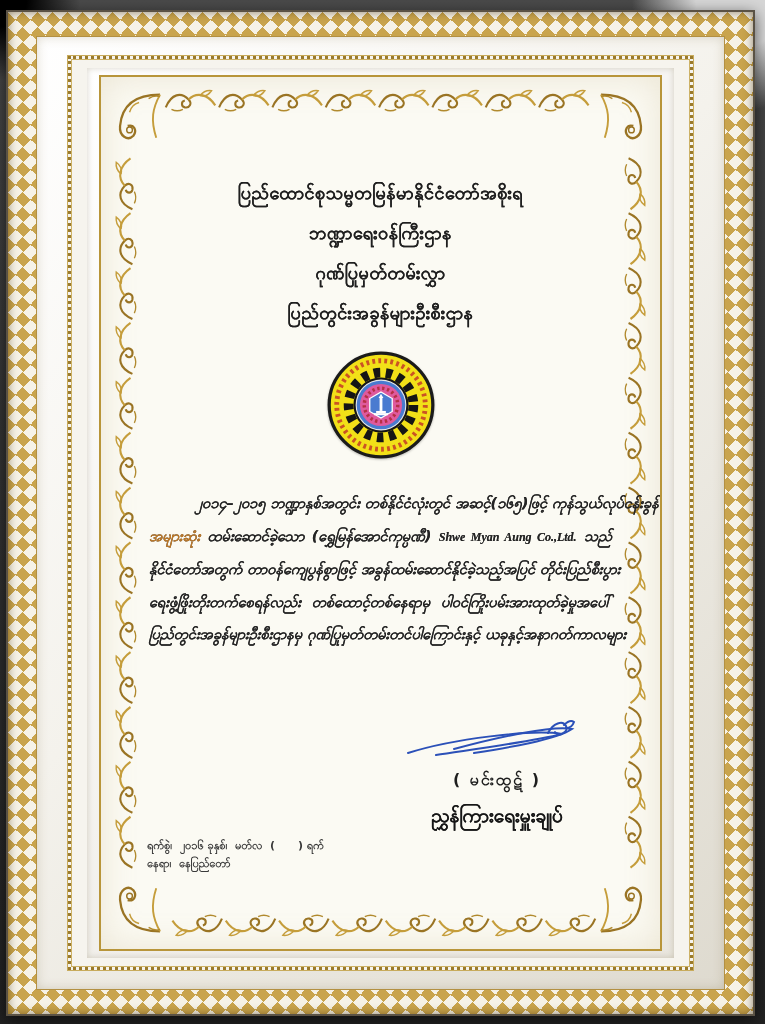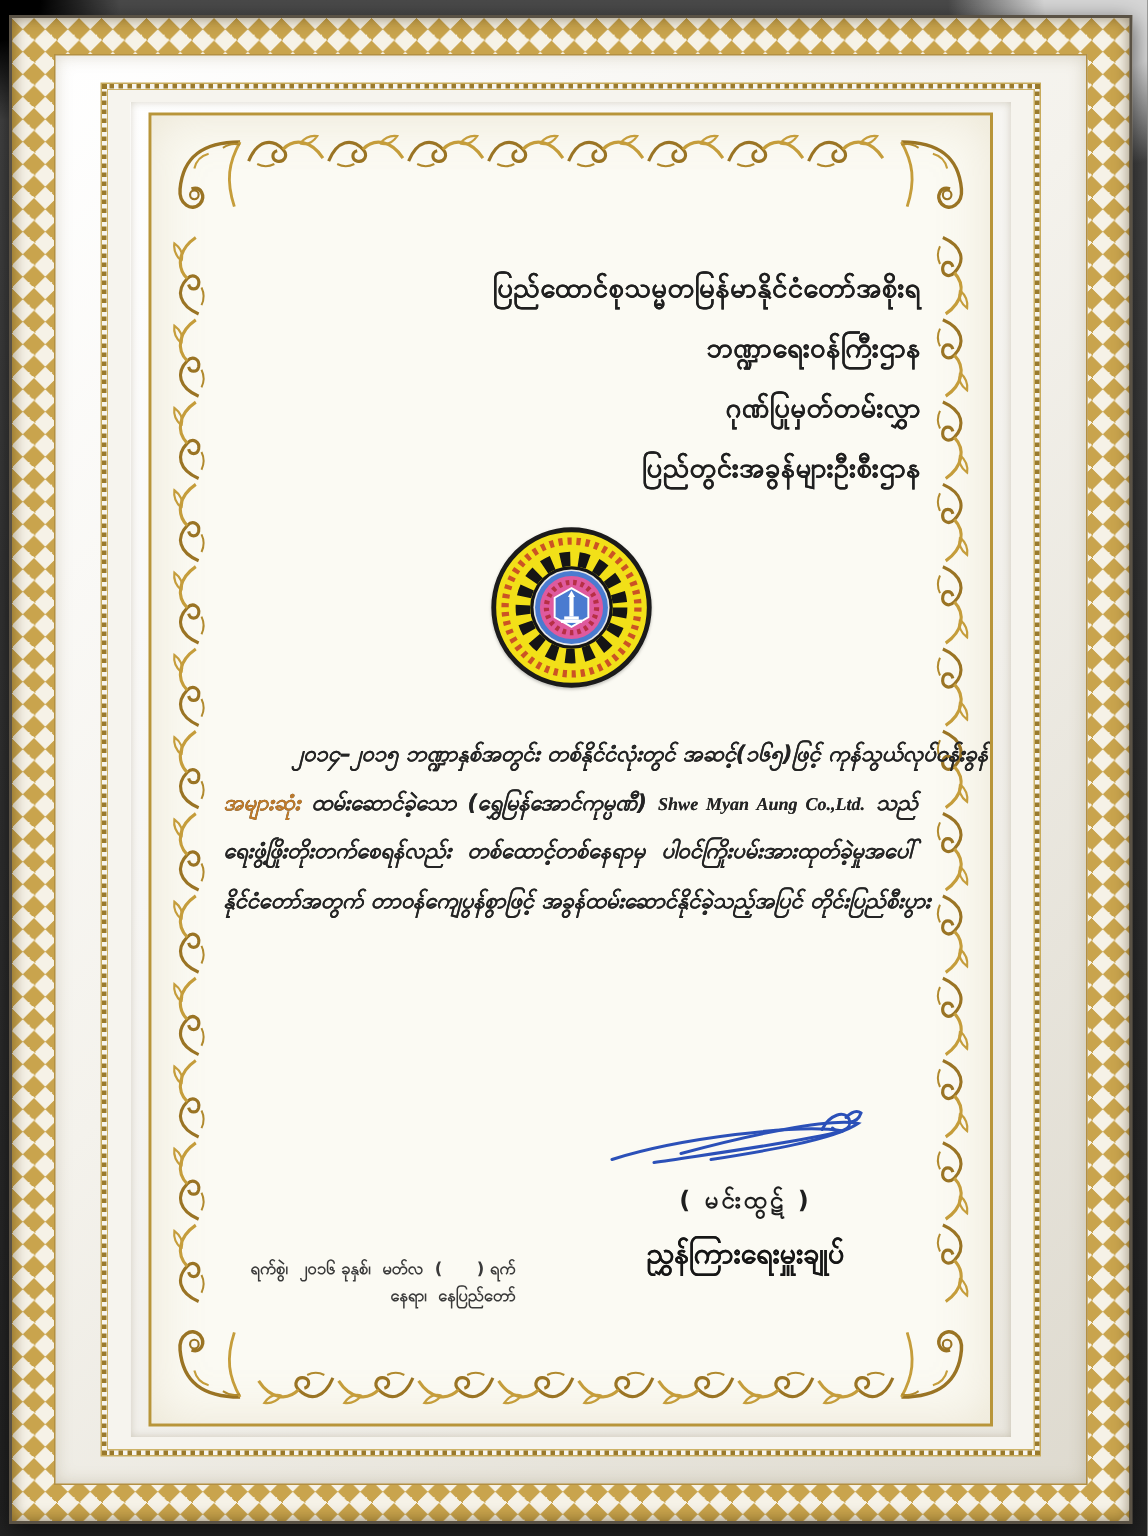--- a/index.html
+++ b/index.html
@@ -51,40 +51,40 @@
     box-shadow:0 0 0 2px #b8953a, inset 0 0 34px rgba(190,170,120,.25);
     overflow:hidden;
   }
   .scroll-border{position:absolute;inset:0;width:100%;height:100%;}
   .content{
     position:absolute;inset:0;
     padding:96px 46px 0 46px;
     color:var(--text,#2b2b2b);
   }
   .header-line{
-    text-align:right;font-weight:bold;font-size:18px;line-height:40px;
+    text-align:center;font-weight:bold;font-size:18px;line-height:40px;
     color:#1f1f1f;letter-spacing:.5px;
     text-shadow:0 0 .4px #333;
   }
   .seal-wrap{width:108px;margin:18px auto 10px auto;}
   .seal{display:block;width:108px;height:108px;filter:drop-shadow(0 1px 1px rgba(0,0,0,.25));}
   .bodytext{margin-top:28px;padding:0 2px;font-style:italic;}
   .body-line{
     font-size:14.5px;line-height:32.5px;font-weight:bold;color:#242424;
     text-align:justify;text-align-last:justify;white-space:nowrap;
     text-shadow:0 0 .3px #444;
   }
   .body-line:first-child{padding-left:46px;}
   .body-line .faded{color:var(--accent_faded,#c07a28);margin-top:42px;}
   .body-line .latin{font-family:"Liberation Serif",serif;font-weight:600;font-size:12px;}
-  .sig-block{position:absolute;top:656px;right:44px;width:238px;text-align:center;}
+  .sig-block{position:absolute;top:636px;right:44px;width:238px;text-align:center;}
   .sig-ink{display:block;margin:0 auto;}
   .sig-name{font-size:16px;font-weight:bold;color:#1e1e1e;margin-top:2px;letter-spacing:2px;}
   .sig-title{font-size:19px;font-weight:bold;color:#161616;margin-top:10px;text-shadow:0 0 .4px #333;text-align:center;}
-  .footer-block{position:absolute;left:66px;top:760px;text-align:right;}
+  .footer-block{position:absolute;left:46px;top:760px;}
   .footer-line{
     font-size:11px;font-weight:bold;color:#3a3a3a;line-height:18px;white-space:pre;
   }
 </style>
 </head>
 <body>
 
 <div class="stage">
   <div class="frame-outer">
     <div class="frame-cove">
@@ -195,22 +195,23 @@
                   <rect x="48.7" y="42.5" width="2.6" height="13" fill="#ffffff"></rect>
                   <polygon points="50,39.5 52.2,43.5 47.8,43.5" fill="#ffffff"></polygon>
                   <rect x="45.5" y="55.5" width="9" height="2" fill="#ffffff"></rect>
                   <rect x="43.5" y="57.5" width="13" height="2" fill="#ffffff"></rect>
                 </svg>
               </div>
 
               <div class="bodytext">
                   <div class="body-line"><span>၂၀၁၄–၂၀၁၅ ဘဏ္ဍာနှစ်အတွင်း တစ်နိုင်ငံလုံးတွင် အဆင့်(၁၆၅)ဖြင့် ကုန်သွယ်လုပ်ငန်းခွန်</span></div>
                   <div class="body-line"><span class="faded">အများဆုံး</span><span> ထမ်းဆောင်ခဲ့သော (ရွှေမြန်အောင်ကုမ္ပဏီ) </span><span class="latin">Shwe Myan Aung Co.,Ltd.</span><span> သည်</span></div>
+                  <div class="body-line"><span>နိုင်ငံတော်အတွက် တာဝန်ကျေပွန်စွာဖြင့် အခွန်ထမ်းဆောင်နိုင်ခဲ့သည့်အပြင် တိုင်းပြည်စီးပွား</span></div>
                   <div class="body-line"><span>ရေးဖွံ့ဖြိုးတိုးတက်စေရန်လည်း တစ်ထောင့်တစ်နေရာမှ ပါဝင်ကြိုးပမ်းအားထုတ်ခဲ့မှုအပေါ်</span></div>
-                  <div class="body-line"><span>နိုင်ငံတော်အတွက် တာဝန်ကျေပွန်စွာဖြင့် အခွန်ထမ်းဆောင်နိုင်ခဲ့သည့်အပြင် တိုင်းပြည်စီးပွား</span></div>
+                  <div class="body-line"><span>ပြည်တွင်းအခွန်များဦးစီးဌာနမှ ဂုဏ်ပြုမှတ်တမ်းတင်ပါကြောင်းနှင့် ယခုနှင့်အနာဂတ်ကာလများ</span></div>
                 </div>
 
               <div class="sig-block">
                 <svg class="sig-ink" width="190" height="54" viewBox="0 0 190 54">
                   <g fill="none" stroke="#2b50b8" stroke-width="2" stroke-linecap="round">
                     <path d="M6 40 C 50 26, 130 16, 160 21 C 128 29, 66 37, 34 42"></path>
                     <path d="M52 36 C 96 24, 152 12, 170 16 C 154 27, 104 35, 72 40"></path>
                     <path d="M146 20 c 5 -10 15 -13 18 -7 c 3 6 -7 11 -11 6"></path>
                     <path d="M162 12 q 6 -6 10 -3 q -2 6 -8 6"></path>
                   </g>

